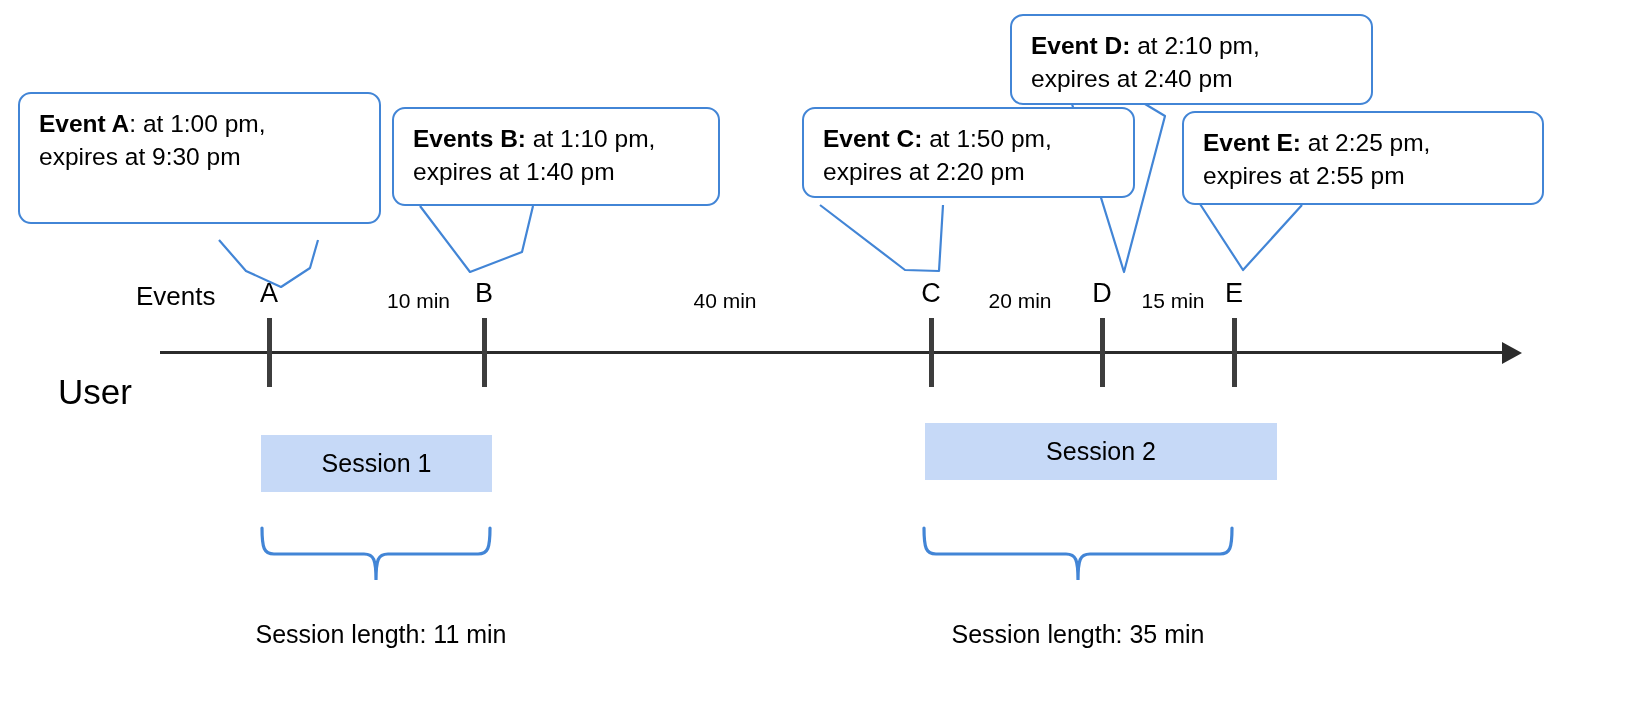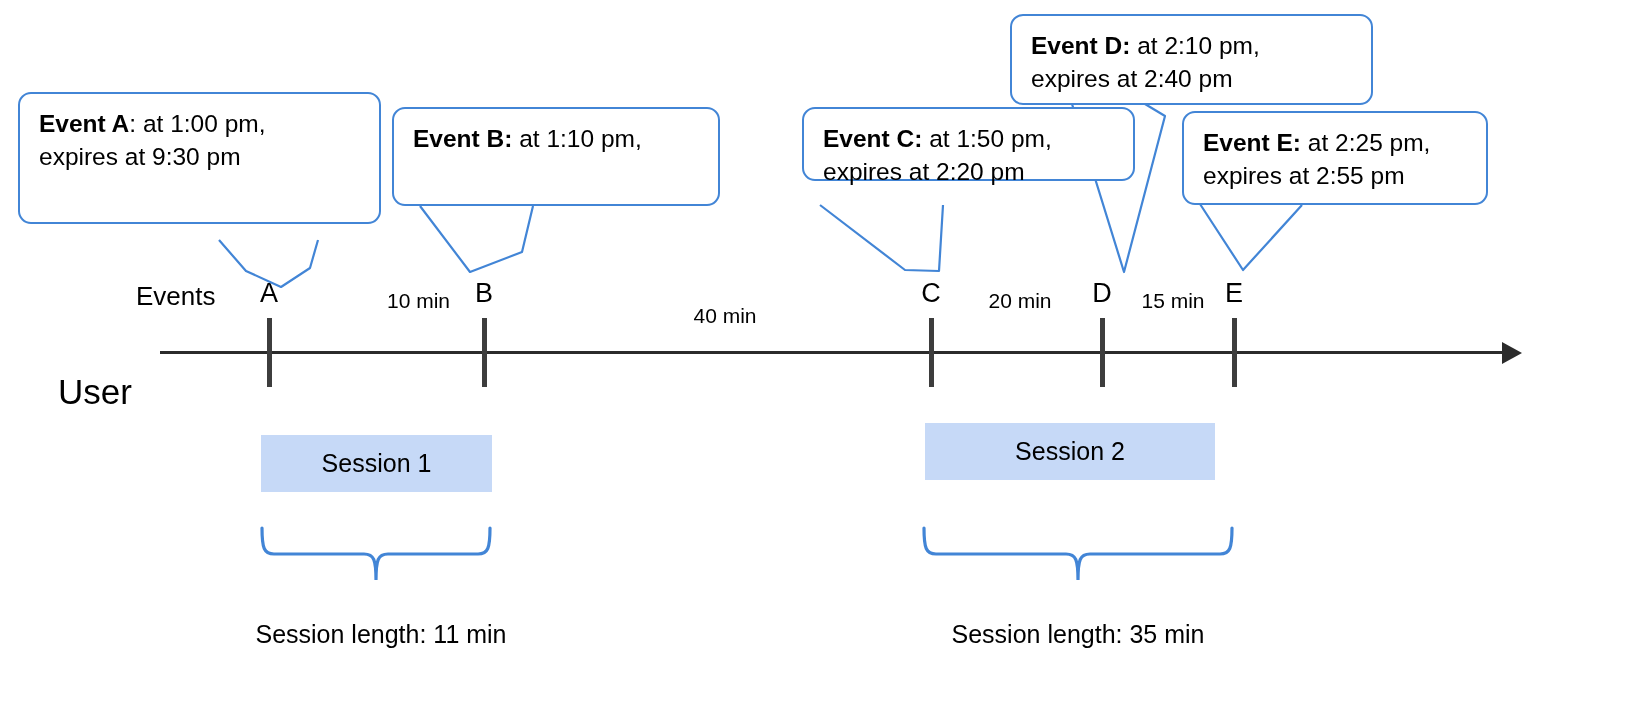--- a/index.html
+++ b/index.html
@@ -54,39 +54,40 @@
 
   <div class="callout" style="left:18px;top:92px;width:363px;height:132px;">
     <div class="txt">
       <b>Event A</b><span>:</span><span> at 1:00 pm,</span><br>
       <span>expires at 9:30 pm</span>
     </div>
   </div>
 
   <div class="callout" style="left:392px;top:107px;width:328px;height:99px;">
     <div class="txt">
-      <b>Event B:</b><span> at 1:10 pm,</span><br>
+      <b>Events B:</b><span> at 1:10 pm,</span><br>
+      <span>expires at 1:40 pm</span>
     </div>
   </div>
 
-  <div class="callout" style="left:802px;top:107px;width:333px;height:74px;">
+  <div class="callout" style="left:802px;top:107px;width:333px;height:91px;">
     <div class="txt">
       <b>Event C:</b><span> at 1:50 pm,</span><br>
       <span>expires at 2:20 pm</span>
     </div>
   </div>
 
   <div class="callout" style="left:1010px;top:14px;width:363px;height:91px;">
     <div class="txt">
       <b>Event D:</b><span> at 2:10 pm,</span><br>
       <span>expires at 2:40 pm</span>
     </div>
   </div>
 
-  <div class="callout" style="left:1182px;top:111px;width:306px;height:94px;padding-left:32px;">
+  <div class="callout" style="left:1182px;top:111px;width:362px;height:94px;padding-left:32px;">
     <div class="txt">
       <b>Event E:</b><span> at 2:25 pm,</span><br>
       <span>expires at 2:55 pm</span>
     </div>
   </div>
 
   <div class="rowlabel" id="events-label" style="left:136px;top:281px;">Events</div>
   <div class="rowlabel" id="user-label" style="left:58px;top:333px;">User</div>
 
   <div class="axisline" style="left:160px;top:351px;width:1348px;"></div>
@@ -98,28 +99,28 @@
   <div class="tick" style="left:1100px;top:318px;height:69px;"></div>
   <div class="tick" style="left:1232px;top:318px;height:69px;"></div>
 
   <div class="ticklabel" style="left:249px;top:278px;width:40px;">A</div>
   <div class="ticklabel" style="left:464px;top:278px;width:40px;">B</div>
   <div class="ticklabel" style="left:911px;top:278px;width:40px;">C</div>
   <div class="ticklabel" style="left:1082px;top:278px;width:40px;">D</div>
   <div class="ticklabel" style="left:1214px;top:278px;width:40px;">E</div>
 
   <div class="gaplabel" style="left:320px;top:289px;width:130px;text-align:right;">10 min</div>
-  <div class="gaplabel" style="left:660px;top:304px;width:130px;">40 min</div>
+  <div class="gaplabel" style="left:660px;top:289px;width:130px;">40 min</div>
   <div class="gaplabel" style="left:955px;top:289px;width:130px;">20 min</div>
   <div class="gaplabel" style="left:1118px;top:289px;width:110px;">15 min</div>
 
   <div class="sessionbox" style="left:261px;top:423px;width:231px;height:57px;margin-top:12px;">
     <span>Session 1</span>
   </div>
-  <div class="sessionbox" style="left:925px;top:423px;width:290px;height:57px;">
+  <div class="sessionbox" style="left:925px;top:423px;width:352px;height:57px;">
     <span>Session 2</span>
   </div>
 
   <svg class="bracesvg" style="left:250px;top:520px;width:260px;height:80px;">
     <path d="M 12,8 C 12,28 14,34 24,34 L 114,34 C 124,34 126,40 126,60
              C 126,40 128,34 138,34 L 228,34 C 238,34 240,28 240,8" fill="none" stroke="#4285d6" stroke-width="3.2" stroke-linecap="round"></path>
   </svg>
 
   <svg class="bracesvg" style="left:912px;top:520px;width:340px;height:80px;">
     <path d="M 12,8 C 12,28 14,34 24,34 L 154,34 C 164,34 166,40 166,60

